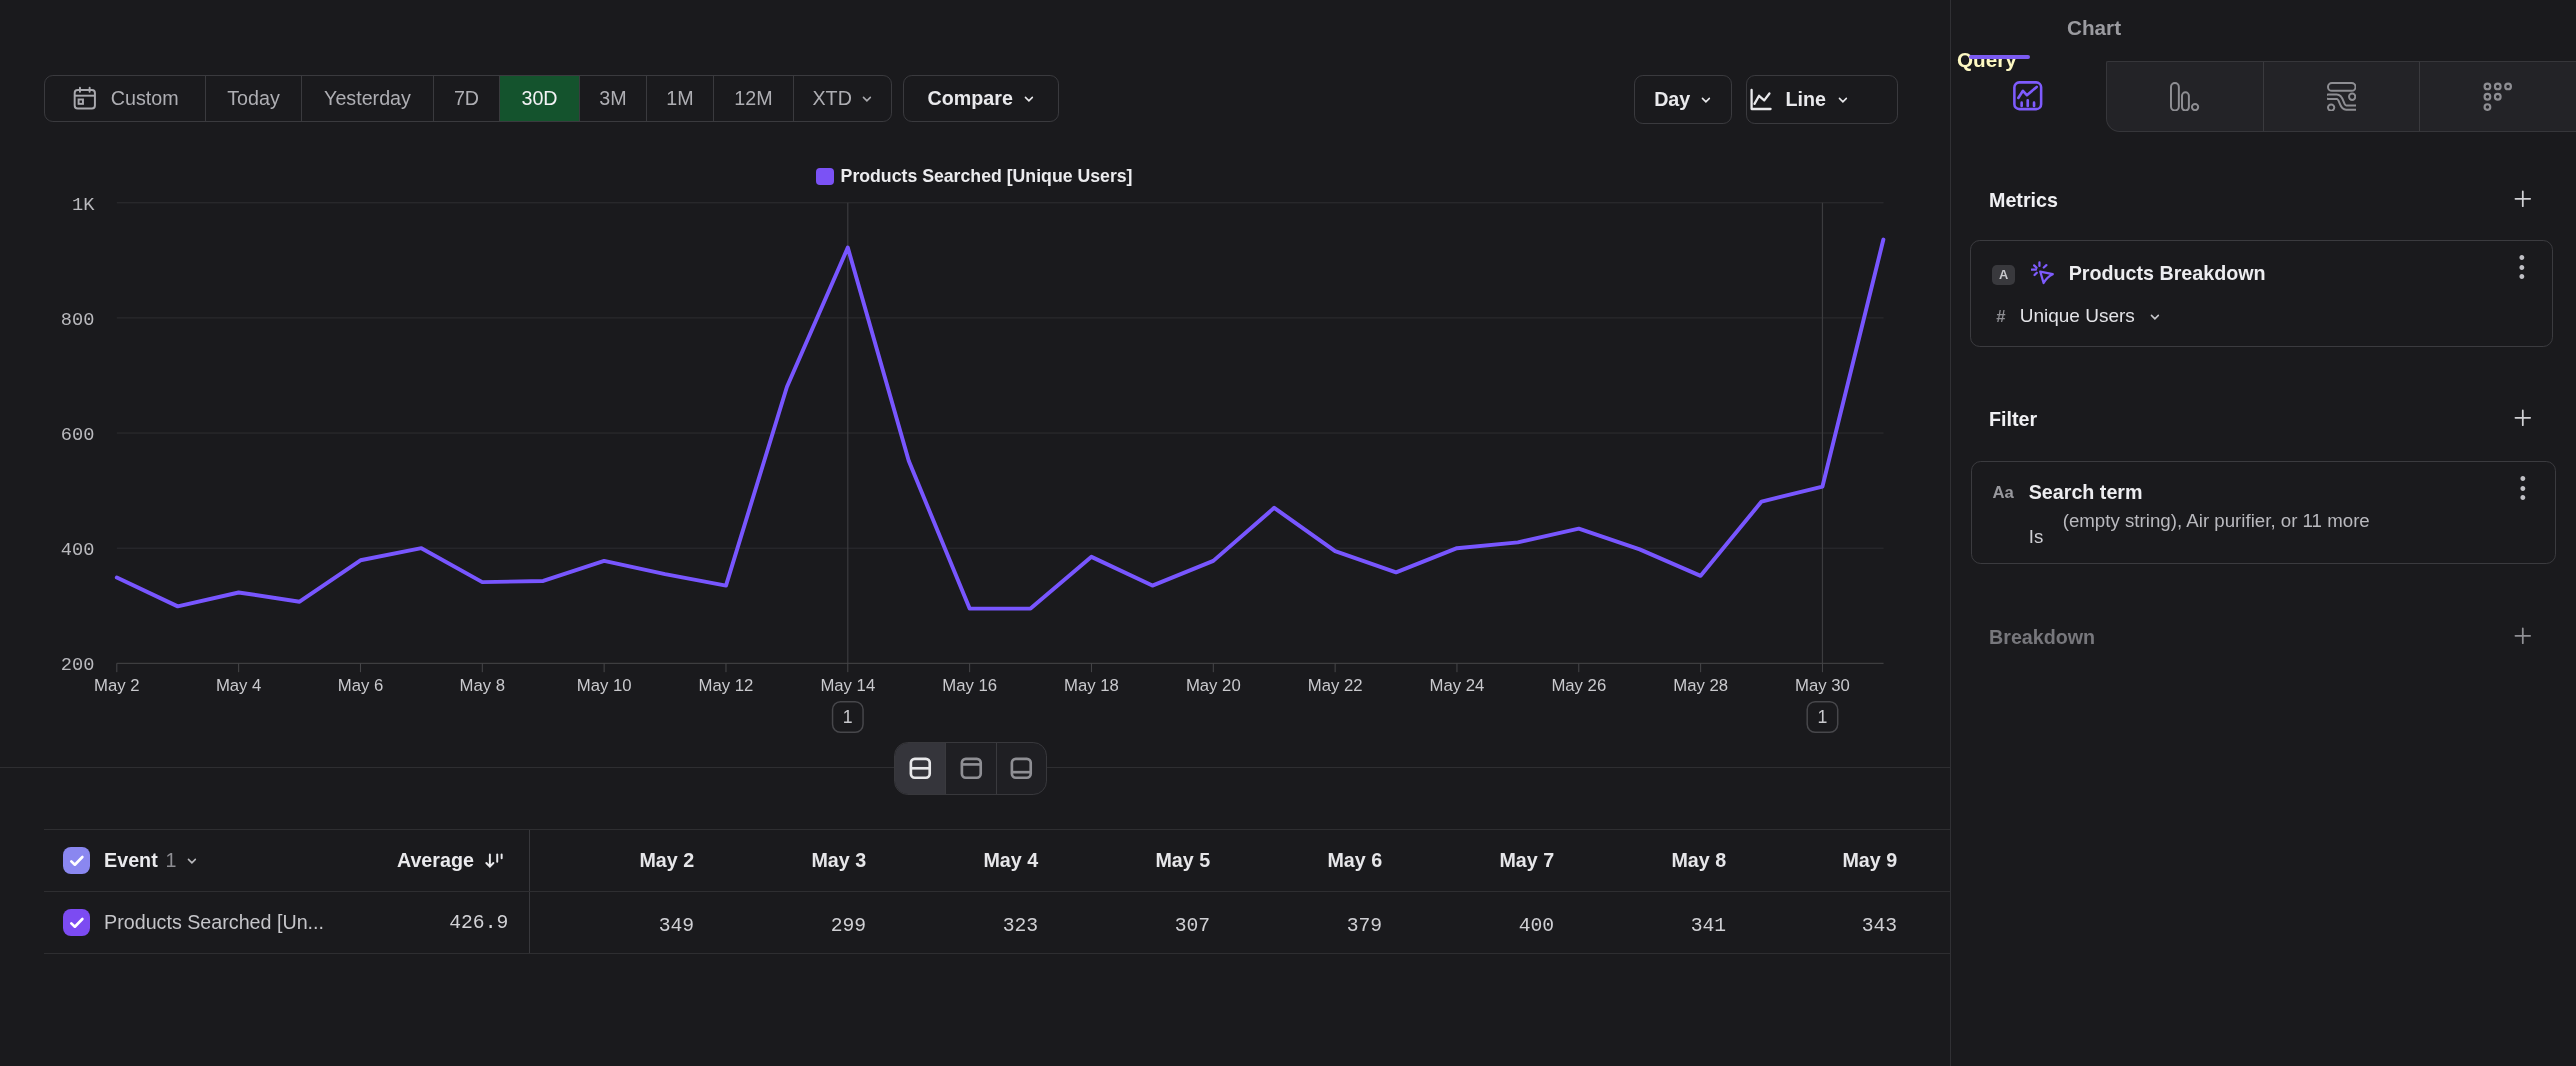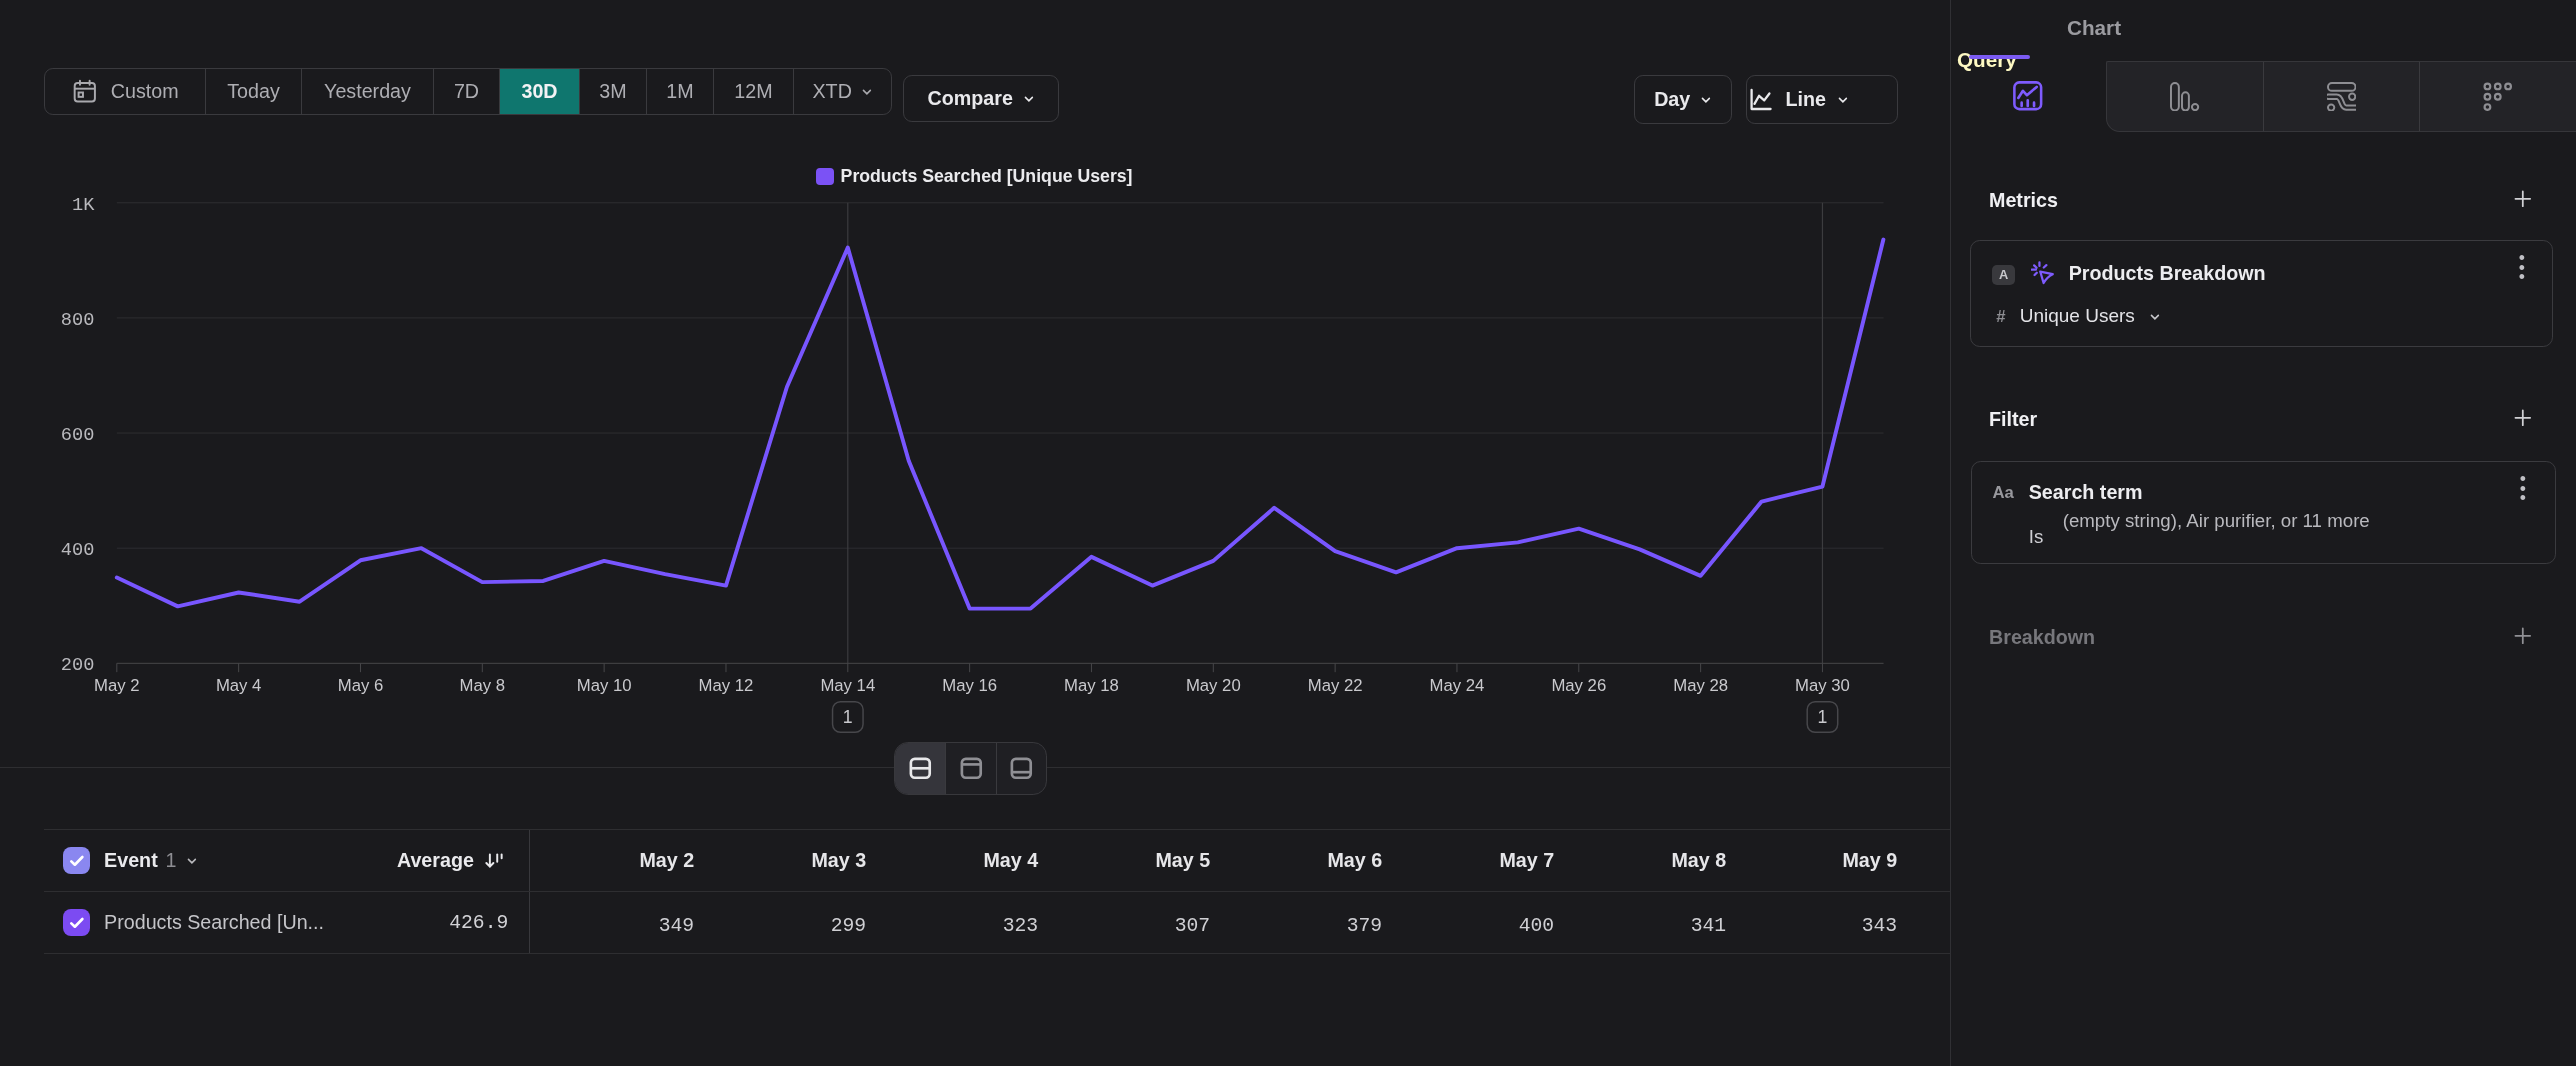--- a/index.html
+++ b/index.html
@@ -7,21 +7,21 @@
     font-family:"Liberation Sans", sans-serif; }
   .abs { position:absolute; }
   body { position:relative; }
   .mono { font-family:"Liberation Mono", monospace; }
   .chev { display:inline-block; width:11.8px; height:11.8px; }
   .viztab { flex:1; display:flex; align-items:center; justify-content:center; height:100%; }
 </style>
 </head>
 <body>
 
-<div class="abs" id="segwrap" style="left:44px; top:68px; height:47px; display:flex;
+<div class="abs" id="segwrap" style="left:44px; top:75px; height:47px; display:flex;
   border:1px solid #3a3a3e; border-radius:8.9px; color:#aeaeb3; font-size:19.7px;">
   <div class="seg" style="width:161px;"><svg width="27.6" height="27.6" viewBox="0 0 24 24" fill="none" stroke="#a9a9ae" stroke-width="1.7" style="margin-right:11.8px;">
         <rect x="3.2" y="4.3" width="17.6" height="16.2" rx="2.6"></rect>
         <path d="M3.2 9.3h17.6"></path>
         <path d="M7.8 2.3v3.6M16.2 2.3v3.6" stroke-linecap="round"></path>
         <rect x="6.6" y="12.6" width="3.8" height="3.8"></rect>
       </svg>Custom</div>
   <div class="seg" style="width:96px;">Today</div>
   <div class="seg" style="width:132px;">Yesterday</div>
   <div class="seg" style="width:66px;">7D</div>
@@ -29,21 +29,21 @@
   <div class="seg" style="width:67px;">3M</div>
   <div class="seg" style="width:67px;">1M</div>
   <div class="seg" style="width:80px;">12M</div>
   <div class="seg" style="width:97px; border-right:none;">XTD<svg class="chev" style="margin-left:8.9px;" viewBox="0 0 12 12" fill="none" stroke="#a9a9ae" stroke-width="1.6" stroke-linecap="round">
         <path d="M2.5 4.5l3.5 3.5 3.5-3.5"></path>
       </svg></div>
 </div>
 <style>
   .seg { display:flex; align-items:center; justify-content:center; height:100%;
     border-right:1px solid #3a3a3e; }
-  .segsel { background:#0f766e; color:#f2f2f4; font-weight:700; }
+  .segsel { background:#14532d; color:#f2f2f4; font-weight:400; }
 </style>
 
 <div class="abs" style="left:903px; top:75px; width:156px; height:47px; border:1px solid #3a3a3e;
   border-radius:8.9px; display:flex; align-items:center; justify-content:center; color:#e9e9ec;
   font-size:19.7px; font-weight:700;">Compare<svg class="chev" style="margin-left:9.8px;" viewBox="0 0 12 12" fill="none" stroke="#e9e9ec" stroke-width="1.6" stroke-linecap="round">
       <path d="M2.5 4.5l3.5 3.5 3.5-3.5"></path>
     </svg></div>
 
 <div class="abs" style="left:1634px; top:75px; width:98px; height:49px; border:1px solid #3a3a3e;
   border-radius:8.9px; display:flex; align-items:center; justify-content:center; color:#e9e9ec;

